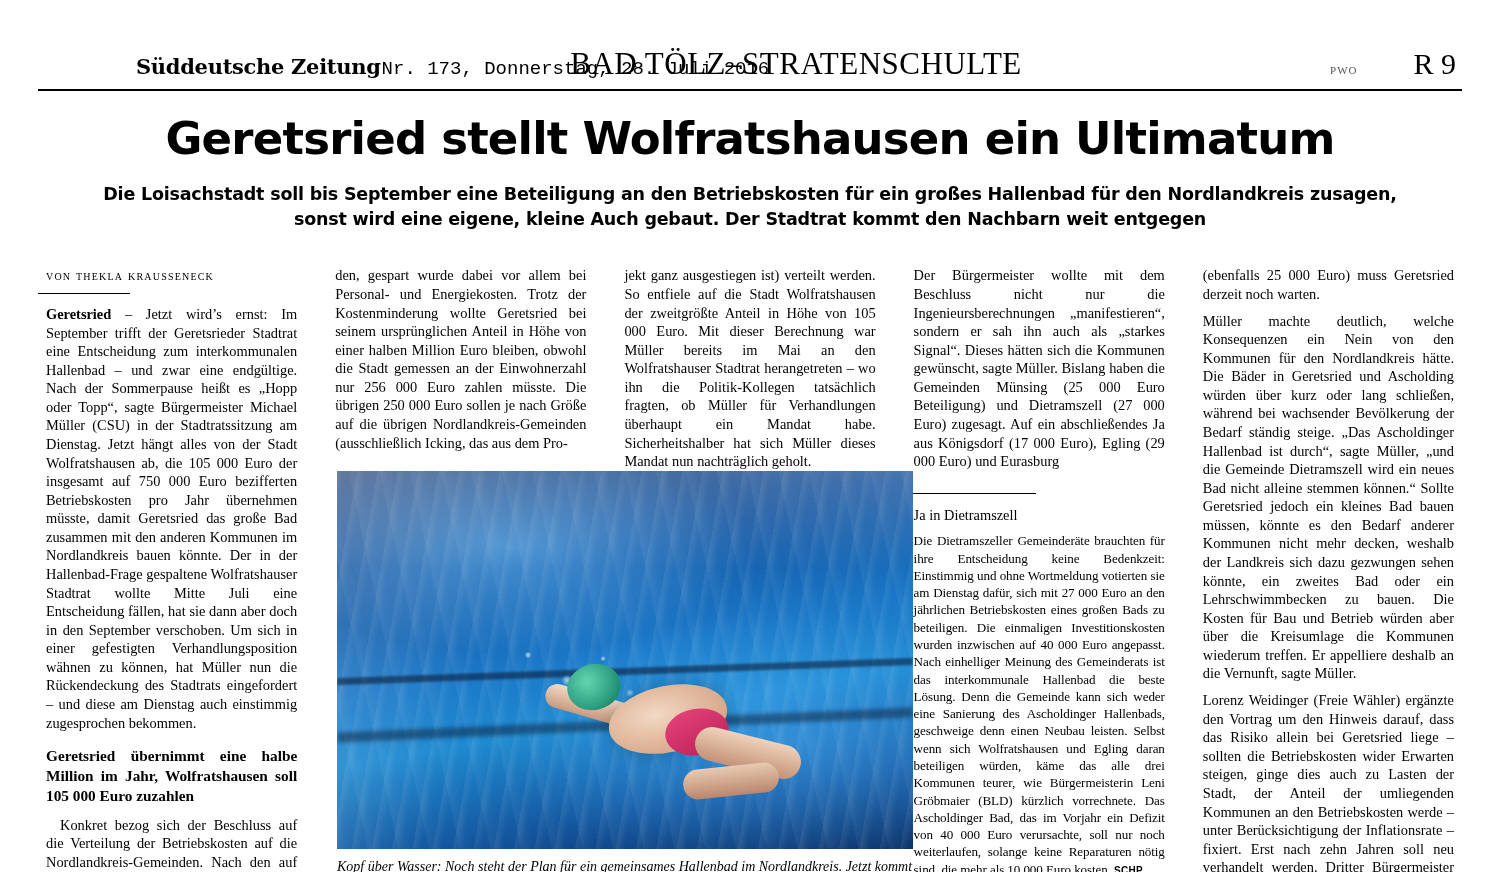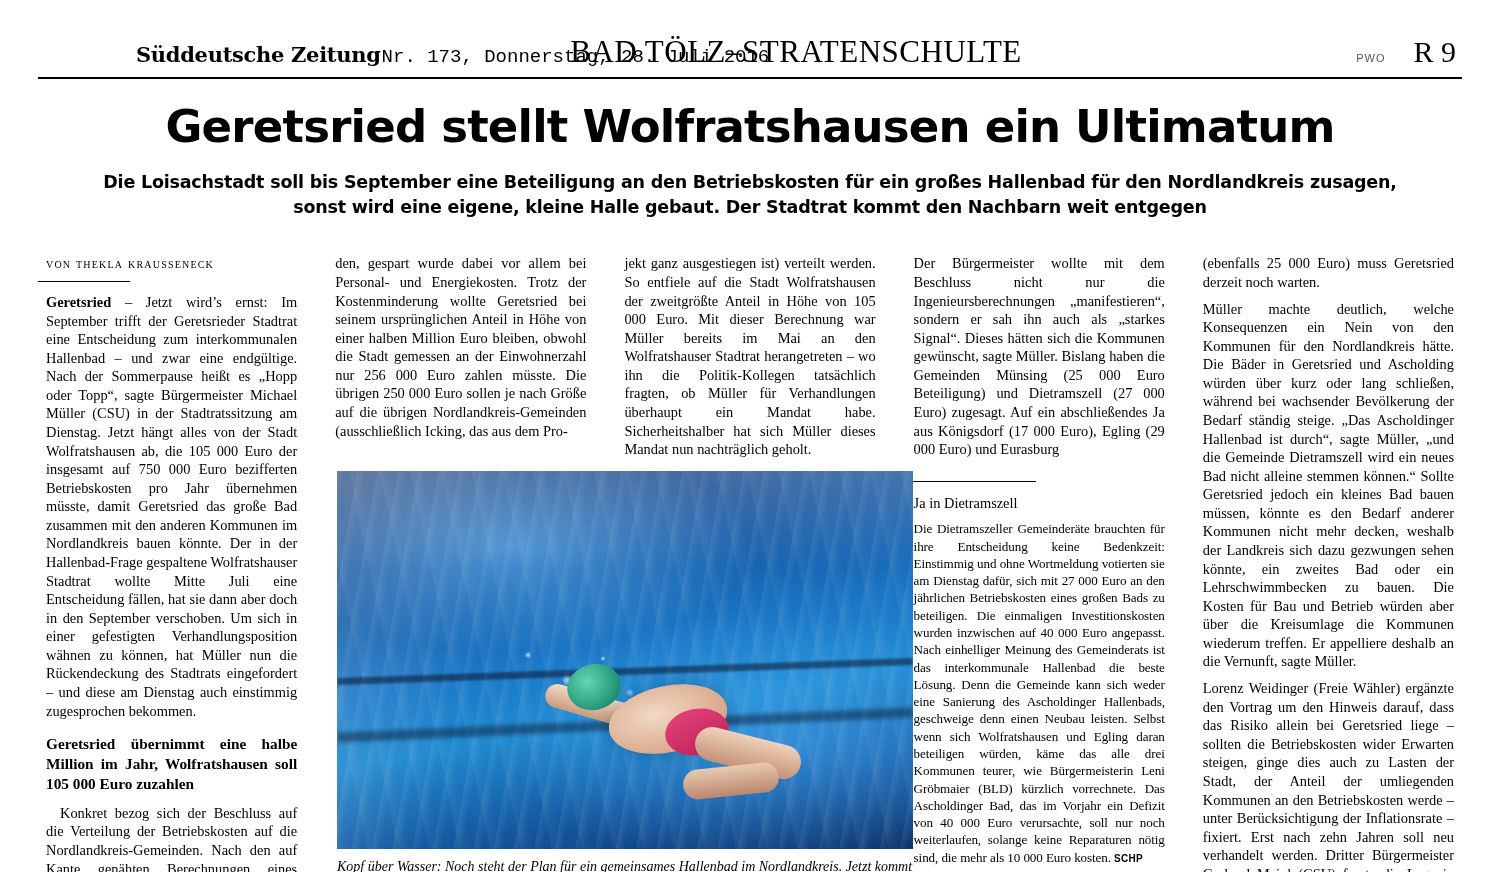--- a/index.html
+++ b/index.html
@@ -20,21 +20,21 @@
     height: 872px;
     position: relative;
     box-sizing: border-box;
     padding: 0 38px;
   }
 
   
   .masthead {
     display: flex;
     align-items: baseline;
-    padding-top: 34px;
+    padding-top: 46px;
     border-bottom: 2.5px solid #000;
     padding-bottom: 7px;
   }
   .masthead-left {
     display: flex;
     align-items: baseline;
     width: 430px;
     padding-left: 98px;
   }
   .sz-logo {
@@ -59,25 +59,25 @@
     white-space: nowrap;
   }
   .masthead-right {
     width: 430px;
     display: flex;
     align-items: baseline;
     justify-content: flex-end;
     padding-right: 6px;
   }
   .masthead-edition {
-    font-family: Liberation Sans, sans-serif;
+    font-family: Liberation Serif, serif;
     font-size: 11px;
     letter-spacing: 1px;
     color: #555;
-    margin-right: 28px;
+    margin-right: 56px;
   }
   .masthead-page {
     font-family: "Liberation Serif", serif;
     font-size: 30px;
     font-weight: normal;
   }
 
   
   .headline {
     text-align: center;
@@ -311,21 +311,21 @@
     <div class="masthead-center">BAD TÖLZ–STRATENSCHULTE</div>
     <div class="masthead-right">
       <span class="masthead-edition">PWO</span>
       <span class="masthead-page">R 9</span>
     </div>
   </div>
 
   <div class="headline">Geretsried stellt Wolfratshausen ein Ultimatum</div>
   <div class="subhead">
     <div>Die Loisachstadt soll bis September eine Beteiligung an den Betriebskosten für ein großes Hallenbad für den Nordlandkreis zusagen,</div>
-    <div>sonst wird eine eigene, kleine Halle gebaut. Der Stadtrat kommt den Nachbarn weit entgegen</div>
+    <div>sonst wird eine eigene, kleine Auch gebaut. Der Stadtrat kommt den Nachbarn weit entgegen</div>
   </div>
 
   <div class="columns">
 
     <div class="col">
       <div class="byline">von thekla krausseneck</div>
       <hr class="byline-rule">
       <p class="para"><span class="dateline">Geretsried</span><span> – Jetzt wird’s ernst: Im September trifft der Geretsrieder Stadtrat eine Entscheidung zum interkommunalen Hallenbad – und zwar eine endgültige. Nach der Sommerpause heißt es „Hopp oder Topp“, sagte Bürgermeister Michael Müller (CSU) in der Stadtratssitzung am Dienstag. Jetzt hängt alles von der Stadt Wolfratshausen ab, die 105 000 Euro der insgesamt auf 750 000 Euro bezifferten Betriebskosten pro Jahr übernehmen müsste, damit Geretsried das große Bad zusammen mit den anderen Kommunen im Nordlandkreis bauen könnte. Der in der Hallenbad-Frage gespaltene Wolfratshauser Stadtrat wollte Mitte Juli eine Entscheidung fällen, hat sie dann aber doch in den September verschoben. Um sich in einer gefestigten Verhandlungsposition wähnen zu können, hat Müller nun die Rückendeckung des Stadtrats eingefordert – und diese am Dienstag auch einstimmig zugesprochen bekommen.</span></p>
       <p class="crosshead">Geretsried übernimmt eine halbe Million im Jahr, Wolfratshausen soll 105 000 Euro zuzahlen</p>
       <p class="para para-indent">Konkret bezog sich der Beschluss auf die Verteilung der Betriebskosten auf die Nordlandkreis-Gemeinden. Nach den auf Kante genähten Berechnungen eines Ingenieurbüros konnte das zu erwartende Betriebskostendefizit von knapp einer Million Euro auf 750 000 Euro reduziert wer-</p>

